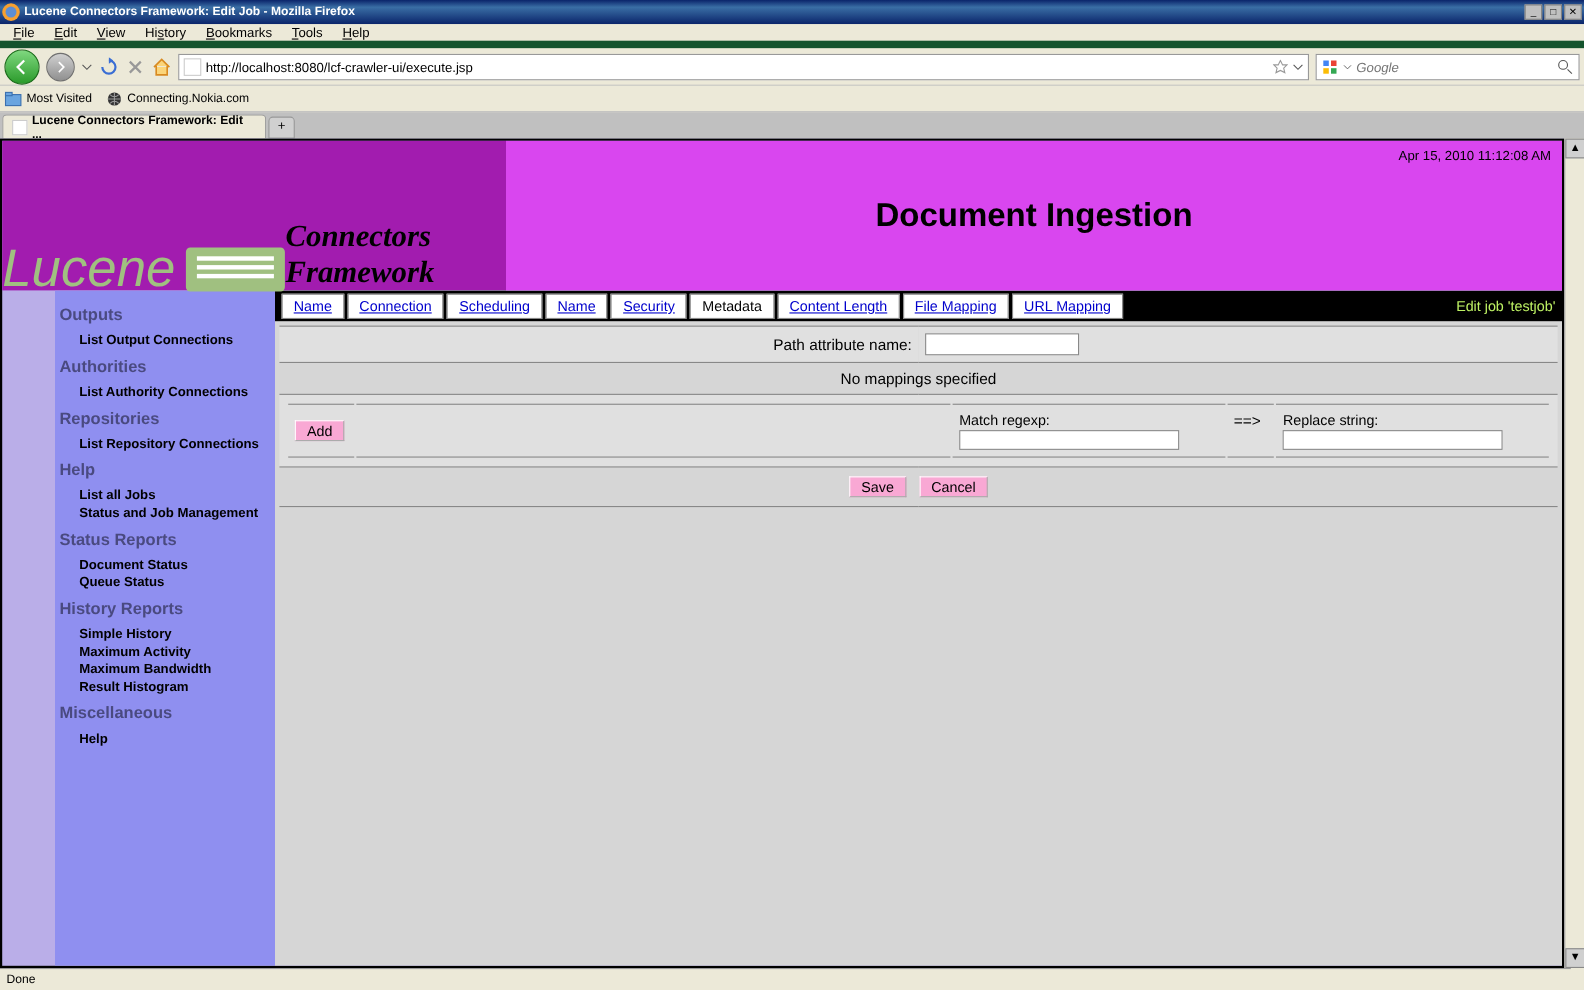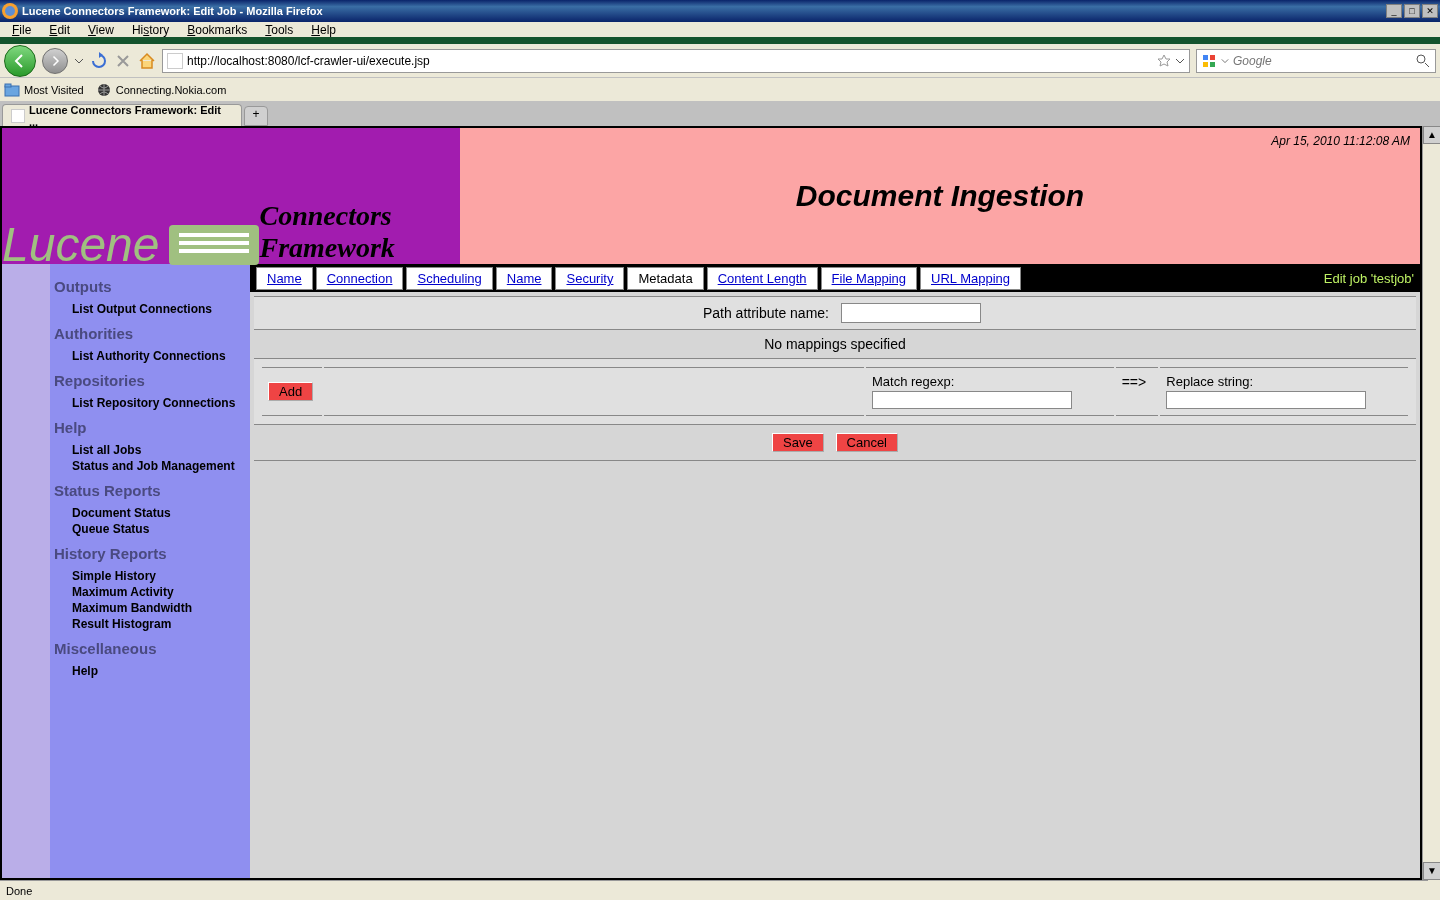--- a/index.html
+++ b/index.html
@@ -48,21 +48,21 @@
 .new-tab { width: 24px; height: 20px; background: #d0d0d0; border: 1px solid #999; border-radius: 4px 4px 0 0; margin-left: 2px; text-align: center; font-size: 12px; }
 
 
 .content { position: absolute; top: 126px; left: 0; right: 18px; bottom: 20px; border: 2px solid #000; background: #baaee8; display: flex; flex-direction: column; }
 .header-row { display: flex; height: 136px; }
 .logo-area { width: 458px; background: #a21caf; display: flex; align-items: flex-end; justify-content: center; }
 .logo-script { font-family: "Brush Script MT", cursive; font-size: 48px; color: #a0c080; font-style: italic; margin-bottom: -8px; display: flex; align-items: center; gap: 10px; }
 .logo-swoosh { width: 90px; height: 40px; background: #a0c080; border-radius: 4px; position: relative; }
 .logo-swoosh::before { content: ""; position: absolute; left: 10px; top: 8px; width: 70px; height: 4px; background: #fff; box-shadow: 0 8px 0 #fff, 0 16px 0 #fff; }
 .logo-sub { font-family: Georgia, serif; font-size: 28px; font-style: italic; font-weight: bold; color: #000; }
-.header-right { flex: 1; background: #fca5a5; position: relative; font-style: italic; }
+.header-right { flex: 1; background: #d946ef; position: relative; }
 .timestamp { position: absolute; top: 6px; right: 10px; font-size: 12px; color: #000; }
 .page-title { position: absolute; top: 50%; left: 50%; transform: translate(-50%, -50%); font-size: 30px; font-weight: bold; color: #000; }
 
 .main-row { flex: 1; display: flex; overflow: hidden; padding-left: 48px; }
 .sidebar { width: 200px; background: #8f8ff0; padding: 6px 2px; overflow: hidden; }
 .sidebar h3 { font-size: 15px; color: #4a4a80; font-weight: bold; margin: 8px 0 6px 0; padding-left: 2px; }
 .sidebar a { display: block; font-size: 12px; color: #000; font-weight: bold; text-decoration: none; padding: 1px 0 1px 20px; }
 
 .workspace { flex: 1; background: #d6d6d6; display: flex; flex-direction: column; }
 .tab-row { height: 28px; background: #000; display: flex; align-items: center; justify-content: space-between; padding: 0 6px; }
@@ -73,21 +73,21 @@
 
 .form-area { padding: 4px; }
 .form-table { width: 100%; border-collapse: collapse; background: #d6d6d6; }
 .form-table td { padding: 6px; border-top: 1px solid #888; border-bottom: 1px solid #888; font-size: 14px; }
 .path-row { background: #e0e0e0; }
 .path-label { text-align: right; width: 50%; }
 .path-input input { width: 140px; height: 20px; border: 1px solid #888; background: #fff; }
 .no-map-row td { text-align: center; background: #d6d6d6; }
 .add-row { background: #e0e0e0; }
 .add-row td { vertical-align: top; }
-.form-btn { background: #ef4444; border: 1px outset #fff; padding: 1px 10px; font-size: 13px; cursor: pointer; }
+.form-btn { background: #f9a8d4; border: 1px outset #fff; padding: 1px 10px; font-size: 13px; cursor: pointer; }
 .regex-cell { }
 .regex-cell label { display: block; font-size: 13px; margin-bottom: 2px; }
 .regex-cell input { width: 200px; height: 18px; border: 1px solid #888; }
 .arrow-cell { vertical-align: middle; font-size: 13px; padding: 0 8px; }
 .action-row td { text-align: center; background: #d6d6d6; padding: 8px; }
 .action-row .form-btn { margin: 0 4px; }
 
 
 .right-scroll { position: absolute; top: 126px; right: 0; bottom: 20px; width: 18px; background: #ece9d8; border-left: 1px solid #999; }
 .scroll-arrow-top, .scroll-arrow-bottom { width: 18px; height: 18px; background: #d0d0d0; border: 1px solid #888; text-align: center; font-size: 10px; line-height: 16px; }

